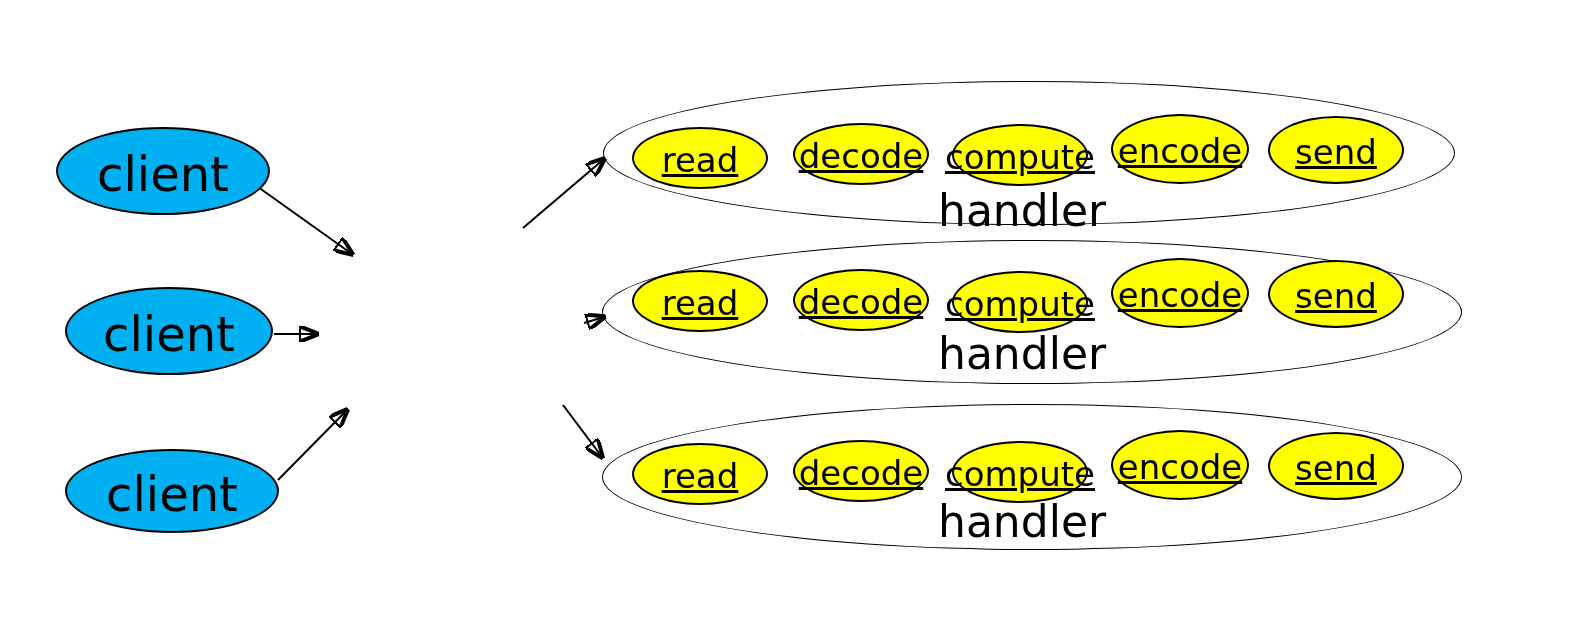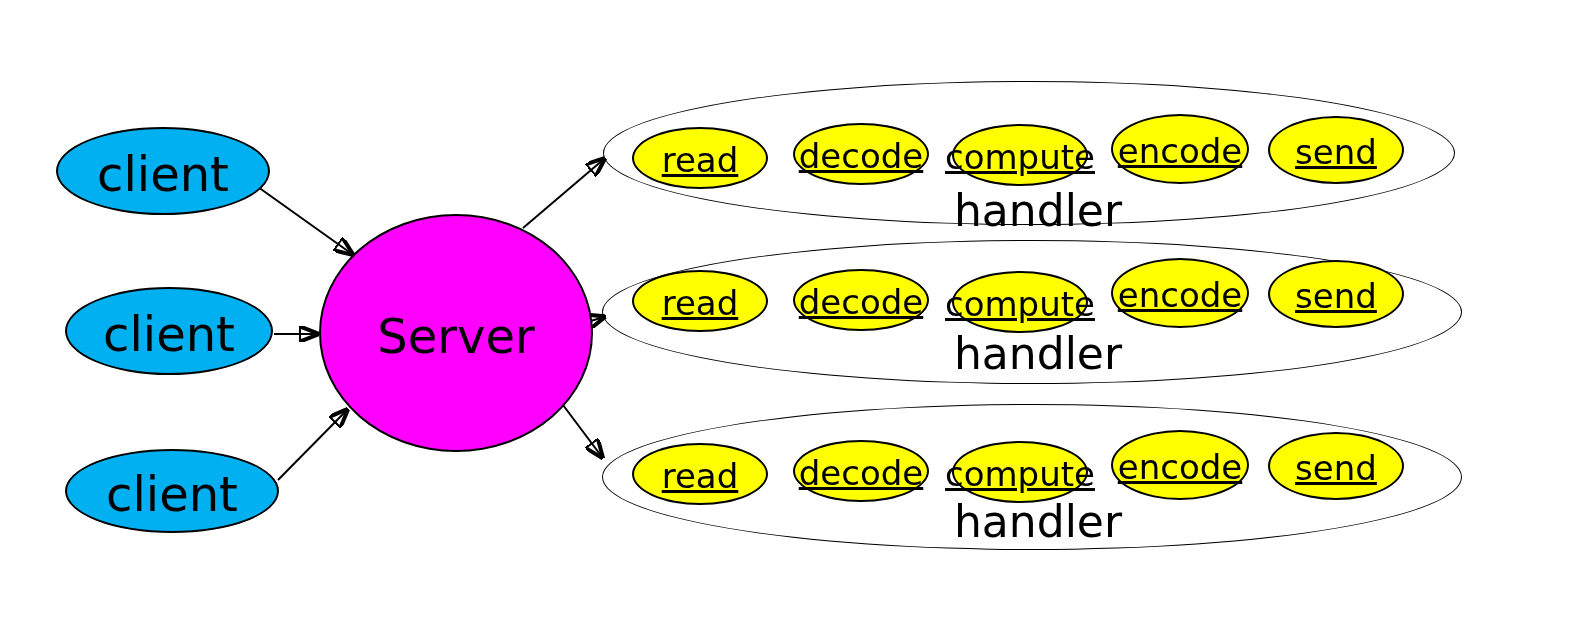--- a/index.html
+++ b/index.html
@@ -42,21 +42,20 @@
     position: absolute;
     border-radius: 50%;
     border: 1.5px solid var(--outline);
     background: transparent;
   }
   .node-label { font-size: 48px; padding-top: 5px; }
   .stage-label { font-size: 34px; padding-top: 3px; text-decoration: underline; }
   .handler-label {
     position: absolute;
     width: 200px;
-    text-align: center;
     font-size: 44px;
     line-height: 1.0;
     white-space: nowrap;
   }
 </style>
 </head>
 <body>
 
 <div class="canvas">
 
@@ -77,23 +76,20 @@
   <div class="node client-node" style="left:56px; top:127px; width:214px; height:88px;">
     <span class="node-label">client</span>
   </div>
   <div class="node client-node" style="left:65px; top:287px; width:208px; height:88px;">
     <span class="node-label">client</span>
   </div>
   <div class="node client-node" style="left:65px; top:449px; width:214px; height:84px;">
     <span class="node-label">client</span>
   </div>
 
-  <div class="node server-node" style="left:319px; top:214px; width:274px; height:238px;">
-    <span class="node-label">Server</span>
-  </div>
 
   <div class="handler-boundary" style="left:603px; top:81px; width:852px; height:144px;"></div>
   <div class="node stage-node" style="left:632px; top:127px; width:136px; height:62px;">
     <span class="stage-label">read</span>
   </div>
   <div class="node stage-node" style="left:793px; top:123px; width:136px; height:62px;">
     <span class="stage-label">decode</span>
   </div>
   <div class="node stage-node" style="left:952px; top:124px; width:136px; height:62px;">
     <span class="stage-label">compute</span>

